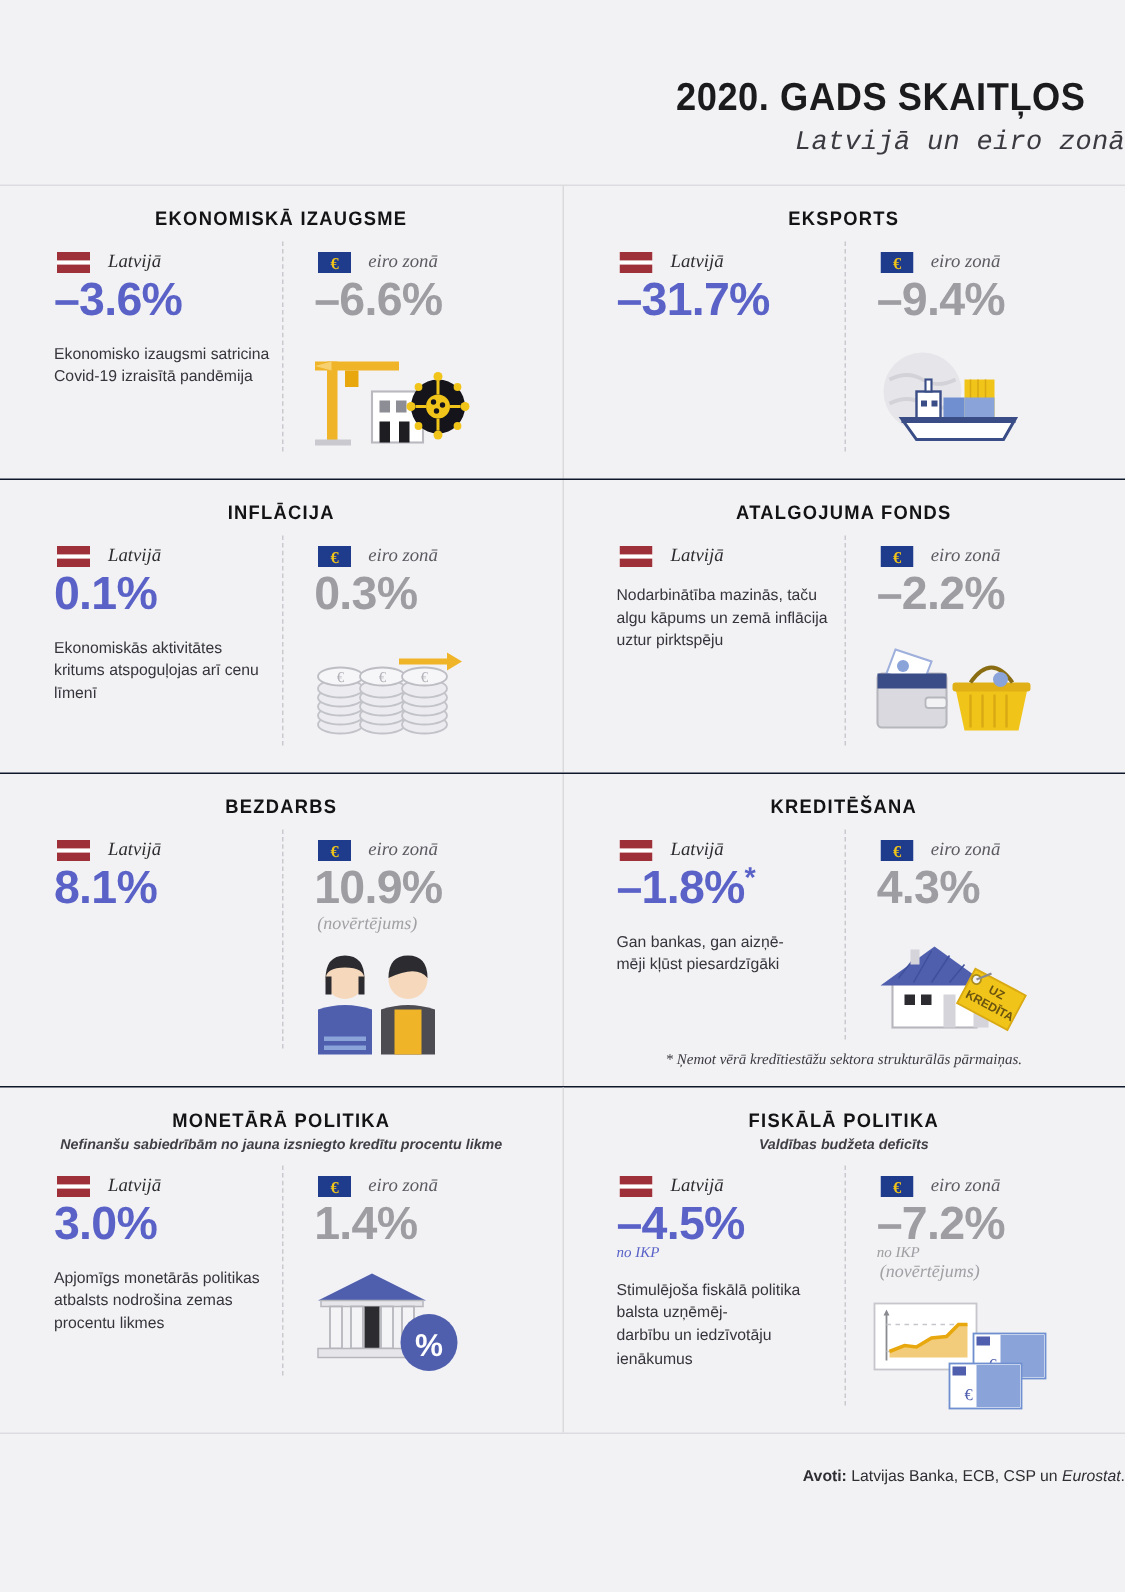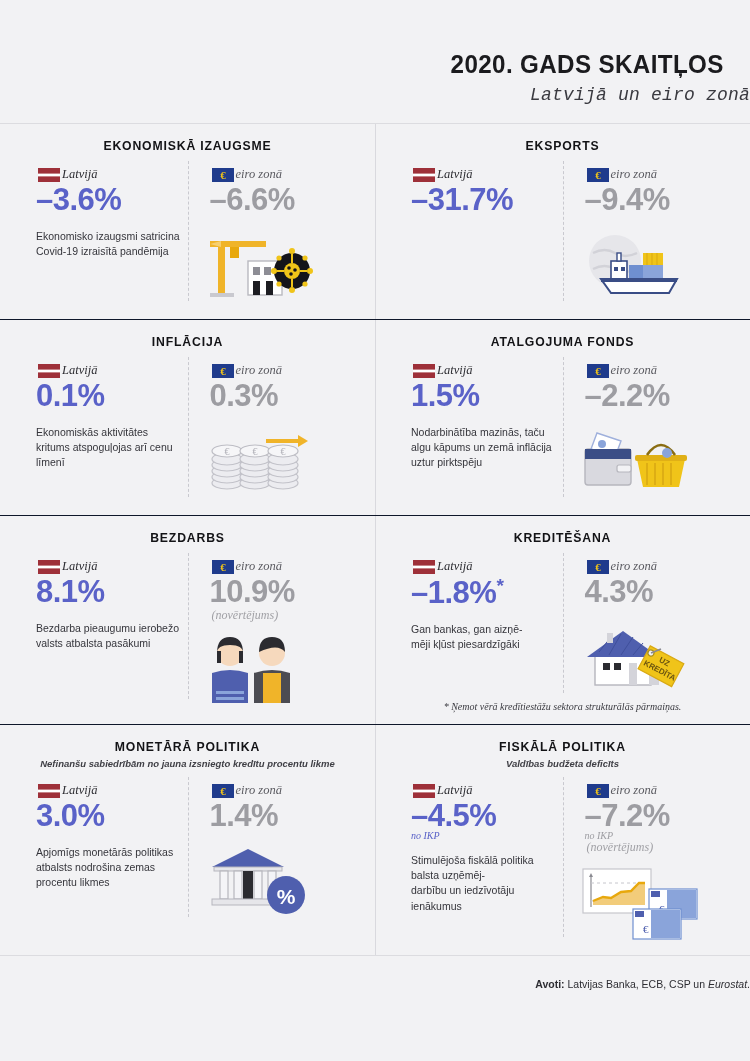--- a/index.html
+++ b/index.html
@@ -50,21 +50,21 @@
 
   
   .pair{display:flex;position:relative;min-height:150px;}
   .pair::after{
     content:"";position:absolute;left:50%;top:4px;bottom:6px;width:0;
     border-left:1px dashed #c9c9cf;
   }
   .col{width:50%;box-sizing:border-box;padding:6px 4px 0 6px;}
   .col.right{padding-left:18px;}
 
-  .flagline{display:flex;align-items:center;gap:2px;margin:4px 0 2px;padding-left:6px;}
+  .flagline{display:flex;align-items:center;gap:12px;margin:4px 0 2px;padding-left:6px;}
   .flag{width:22px;height:14px;flex:0 0 auto;display:block;}
   .region{
     font-family:"Liberation Serif", serif;font-style:italic;
     font-size:12.5px;color:#2c2c31;white-space:nowrap;
   }
   .col.right .region{color:#5a5a60;}
 
   .value{
     font-weight:bold;font-size:31px;line-height:1.05;
     letter-spacing:-.5px;margin:2px 0 0;padding-left:4px;
@@ -280,21 +280,20 @@
           <div class="pair">
             <div class="col left">
               <div class="flagline">
                 <span class="flag"><svg width="22" height="14" viewBox="0 0 22 14" xmlns="http://www.w3.org/2000/svg">
                     <rect x="0" y="0" width="22" height="14" fill="#ffffff"></rect>
                     <rect x="0" y="0" width="22" height="5.6" fill="#9e3039"></rect>
                     <rect x="0" y="8.4" width="22" height="5.6" fill="#9e3039"></rect>
                   </svg></span>
                 <span class="region">Latvijā</span>
               </div>
-              <div class="value lv">1.5%</div>
               <div class="desc">Nodarbinātība mazinās, taču algu kāpums un zemā inflācija uztur pirktspēju</div>
             </div>
             <div class="col right">
               <div class="flagline">
                 <span class="flag"><svg width="22" height="14" viewBox="0 0 22 14" xmlns="http://www.w3.org/2000/svg">
                     <rect x="0" y="0" width="22" height="14" fill="#1f3b8c"></rect>
                     <text x="11" y="11" font-family="Liberation Serif, serif" font-size="11" fill="#f0c419" text-anchor="middle" font-weight="bold">€</text>
                   </svg></span>
                 <span class="region">eiro zonā</span>
               </div>
@@ -329,21 +328,20 @@
             <div class="col left">
               <div class="flagline">
                 <span class="flag"><svg width="22" height="14" viewBox="0 0 22 14" xmlns="http://www.w3.org/2000/svg">
                     <rect x="0" y="0" width="22" height="14" fill="#ffffff"></rect>
                     <rect x="0" y="0" width="22" height="5.6" fill="#9e3039"></rect>
                     <rect x="0" y="8.4" width="22" height="5.6" fill="#9e3039"></rect>
                   </svg></span>
                 <span class="region">Latvijā</span>
               </div>
               <div class="value lv">8.1%</div>
-              <div class="desc">Bezdarba pieaugumu ierobežo valsts atbalsta pasākumi</div>
             </div>
             <div class="col right">
               <div class="flagline">
                 <span class="flag"><svg width="22" height="14" viewBox="0 0 22 14" xmlns="http://www.w3.org/2000/svg">
                     <rect x="0" y="0" width="22" height="14" fill="#1f3b8c"></rect>
                     <text x="11" y="11" font-family="Liberation Serif, serif" font-size="11" fill="#f0c419" text-anchor="middle" font-weight="bold">€</text>
                   </svg></span>
                 <span class="region">eiro zonā</span>
               </div>
               <div class="value ez">10.9%</div>

